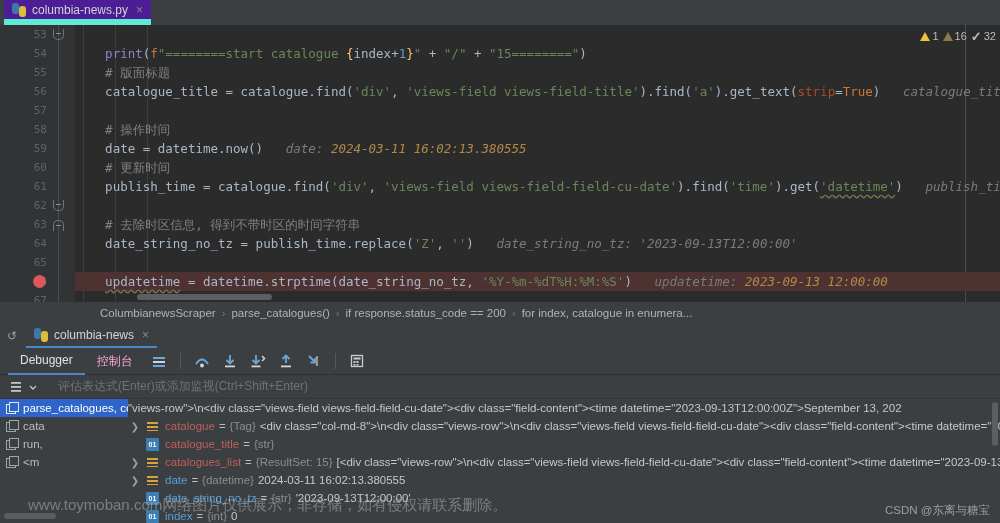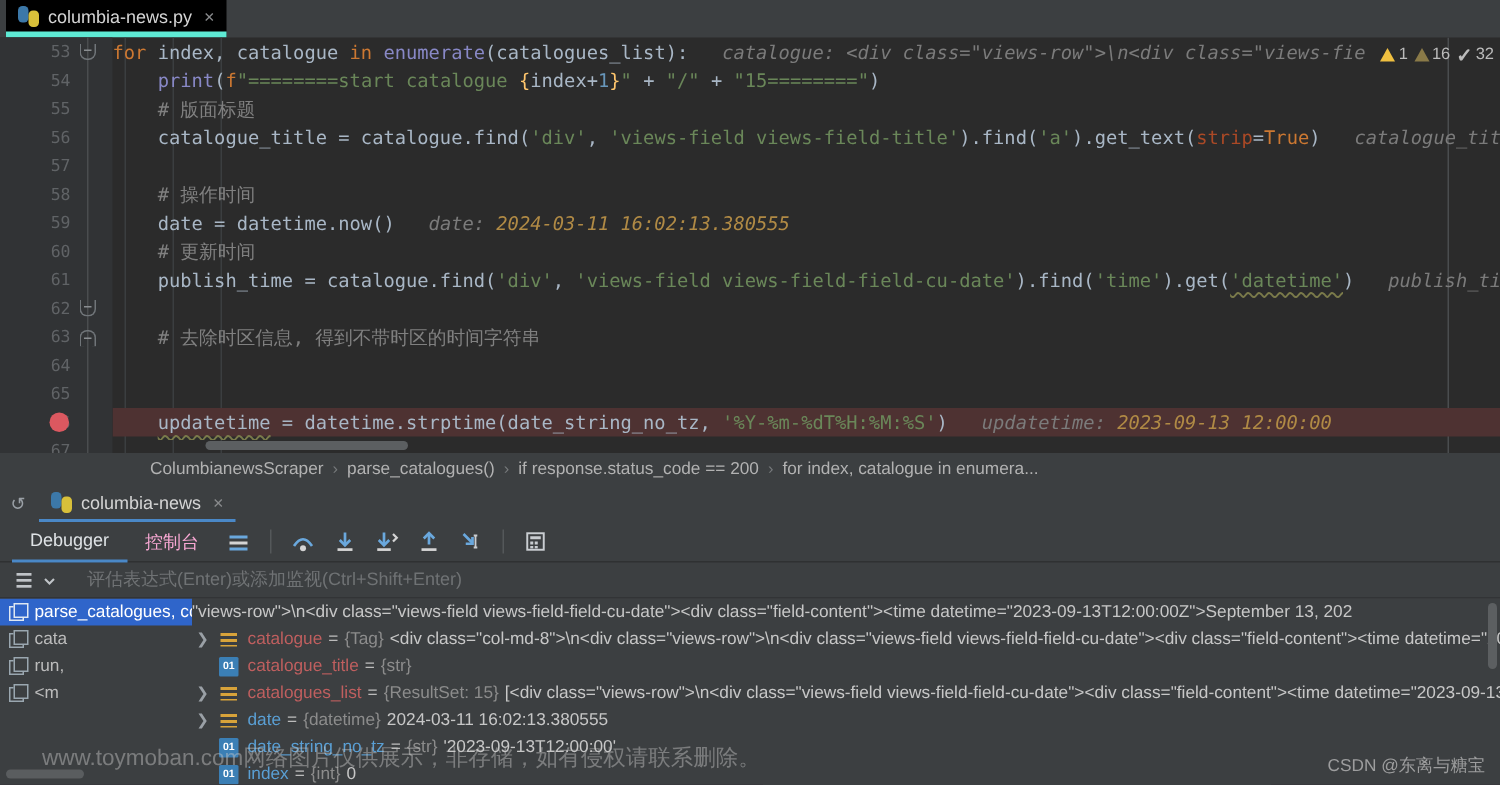--- a/index.html
+++ b/index.html
@@ -13,22 +13,22 @@
 
   
   .tabstrip {
     position: absolute; left: 0; top: 0; width: 1000px; height: 25px;
     background: #3c3f41;
   }
   .tab {
     position: absolute; left: 4px; top: 0; height: 25px;
     display: flex; align-items: center; gap: 6px;
     padding: 0 8px 0 8px;
-    background: #000000;
-    border-bottom: 4px solid #5eead4;
+    background: #4c1d95;
+    border-bottom: 6px solid #5eead4;
     font-size: 12px; color: #d4d4d4;
   }
   .pyicon {
     width: 14px; height: 14px; position: relative; flex: 0 0 14px;
   }
   .pyicon i, .pyicon u {
     position: absolute; width: 7px; height: 11px; border-radius: 3px; display:block;
   }
   .pyicon i { left: 0; top: 0; background: #3c78a8; }
   .pyicon u { right: 0; bottom: 0; background: #d8c03a; }
@@ -289,40 +289,40 @@
       <div class="bp" style="top:250px"></div>
     </div>
 
     <div class="codearea">
 
       <div class="indentguide" style="left:8px"></div>
       <div class="indentguide" style="left:40px"></div>
       <div class="indentguide" style="left:72px"></div>
       <div class="vsep" style="left:890px"></div>
 
-      <div class="coderow" style="top:0px"><span class="kw">for</span><span class="plain"> index, catalogue </span><span class="kw">in</span><span class="plain"> </span><span class="bi">enumerate</span><span class="plain">(catalogues_list):</span><span class="hint">   catalogue: </span><span class="hint">&lt;div class="views-row"&gt;\n&lt;div class="views-fie</span></div>
 
       <div class="coderow" style="top:19px"><span class="plain">    </span><span class="bi">print</span><span class="plain">(</span><span class="kw">f</span><span class="str">"========start catalogue </span><span class="fn">{</span><span class="plain">index+</span><span class="num">1</span><span class="fn">}</span><span class="str">"</span><span class="plain"> + </span><span class="str">"/"</span><span class="plain"> + </span><span class="str">"15========"</span><span class="plain">)</span></div>
 
       <div class="coderow" style="top:38px"><span class="plain">    </span><span class="cmt"># 版面标题</span></div>
 
       <div class="coderow" style="top:57px"><span class="plain">    catalogue_title = catalogue.</span><span class="plain">find(</span><span class="str">'div'</span><span class="plain">, </span><span class="str">'views-field views-field-title'</span><span class="plain">).find(</span><span class="str">'a'</span><span class="plain">).get_text(</span><span class="kwarg">strip</span><span class="plain">=</span><span class="kw">True</span><span class="plain">)</span><span class="hint">   catalogue_titl</span></div>
 
       <div class="coderow" style="top:95px"><span class="plain">    </span><span class="cmt"># 操作时间</span></div>
 
       <div class="coderow" style="top:114px"><span class="plain">    date = datetime.now()</span><span class="hint">   date: </span><span class="hintv">2024-03-11 16:02:13.380555</span></div>
 
       <div class="coderow" style="top:133px"><span class="plain">    </span><span class="cmt"># 更新时间</span></div>
 
       <div class="coderow" style="top:152px"><span class="plain">    publish_time = catalogue.find(</span><span class="str">'div'</span><span class="plain">, </span><span class="str">'views-field views-field-field-cu-date'</span><span class="plain">).find(</span><span class="str">'time'</span><span class="plain">).get(</span><span class="str spellg">'datetime'</span><span class="plain">)</span><span class="hint">   publish_tim</span></div>
 
       <div class="coderow" style="top:171px"><span class="plain">    </span></div>
 
       <div class="coderow" style="top:190px"><span class="plain">    </span><span class="cmt"># 去除时区信息, 得到不带时区的时间字符串</span></div>
 
+      <div class="coderow" style="top:209px"><span class="plain">    date_string_no_tz = publish_time.replace(</span><span class="str">'Z'</span><span class="plain">, </span><span class="str">''</span><span class="plain">)</span><span class="hint">   date_string_no_tz: </span><span class="hint">'2023-09-13T12:00:00'</span></div>
 
 
       <div class="coderow err" style="top:247px"><span class="plain">    </span><span class="plain spellg">updatetime</span><span class="plain"> = datetime.strptime(date_string_no_tz, </span><span class="str">'%Y-%m-%dT%H:%M:%S'</span><span class="plain">)</span><span class="hint">   updatetime: </span><span class="hintv">2023-09-13 12:00:00</span></div>
 
       <div class="hscroll"></div>
     </div>
 
     <div class="inspect">
       <span class="ibadge">
         <span class="tri warn"></span>

